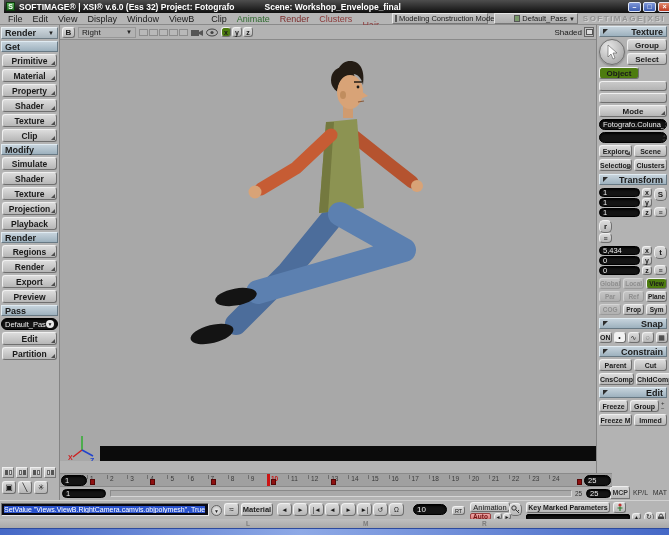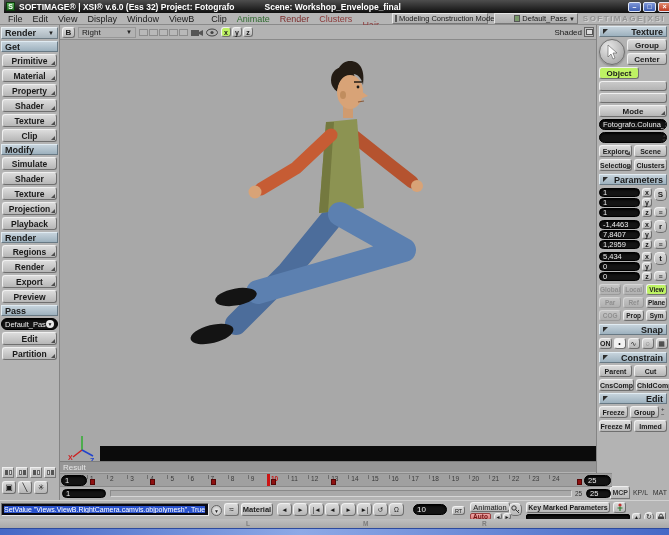--- a/index.html
+++ b/index.html
@@ -2,21 +2,21 @@
 <html><head>
 <meta charset="utf-8">
 <style>
   *{margin:0;padding:0;box-sizing:border-box;}
   html,body{width:669px;height:535px;overflow:hidden;}
   body{font-family:"Liberation Sans",sans-serif;background:#b3b3b3;position:relative;font-size:9px;color:#1a1a1a;}
 
   
   .btn{background:linear-gradient(#dcdcdc,#b6b6b6);border:1px solid;border-color:#f0f0f0 #6f6f6f #6f6f6f #f0f0f0;border-radius:3px;display:flex;align-items:center;justify-content:center;text-align:center;font-size:9px;color:#1a1a1a;position:relative;overflow:visible;}
   .btn.bold{font-weight:bold;}
-  .btn.active{background:#bef264;font-weight:bold;}
+  .btn.active{background:#4d7c0f;font-weight:bold;}
   .btn.dim{color:#8f8f8f;background:linear-gradient(#c4c4c4,#b0b0b0);border-color:#d5d5d5 #9a9a9a #9a9a9a #d5d5d5;}
   .btn.blank{background:linear-gradient(#c9c9c9,#b4b4b4);}
   .fold{position:absolute;right:1px;bottom:1px;width:0;height:0;border-style:solid;border-width:0 0 4px 4px;border-color:transparent transparent #4d4d4d transparent;}
   .pill{background:#141414;color:#ececec;border:1px solid #000;border-radius:6px;box-shadow:inset 0 1px 2px #000;display:flex;align-items:center;padding:0 3px;font-size:7.5px;white-space:nowrap;overflow:hidden;}
   .hdr{background:linear-gradient(#c6d3dc,#9db1be);border:1px solid;border-color:#e0ebf2 #687984 #687984 #e0ebf2;font-weight:bold;font-size:9px;display:flex;align-items:center;padding:0 3px;height:11px;}
   .hdr .pf{width:0;height:0;border-style:solid;border-width:5px 5px 0 0;border-color:#2c2c2c transparent transparent transparent;margin-right:auto;}
   .hdr.right{justify-content:flex-end;}
   .caret{font-size:6px;line-height:1;color:#222;}
 
   
@@ -297,37 +297,36 @@
       </g>
       <g>
         <line x1="22" y1="396" x2="22" y2="410" stroke="#2fae2f" stroke-width="1.5"></line>
         <line x1="22" y1="410" x2="13" y2="417" stroke="#cc2222" stroke-width="1.5"></line>
         <line x1="22" y1="410" x2="33" y2="416" stroke="#2244cc" stroke-width="1.5"></line>
         <text x="8" y="420" fill="#cc2222" font-size="7" font-weight="bold">X</text>
         <text x="30" y="423" fill="#2244cc" font-size="7" font-weight="bold">Z</text>
       </g>
     </svg>
   </div>
-  <div class="result">Result</div>
 </div>
 
 <div class="rpanel">
   <div class="hdr right">
       <span class="pf"></span>
       <span>Texture</span>
     </div>
   <div class="rrow">
     <div class="selcirc">
       <svg width="16" height="16">
           <path d="M4,1 L4,13 L7,10 L9,15 L11,14 L9,9 L13,9 Z" fill="#fff" stroke="#555" stroke-width="0.6"></path>
         </svg>
     </div>
     <div class="scol">
       <div class="btn sbtn">Group</div>
-      <div class="btn sbtn">Center</div>
+      <div class="btn sbtn">Select</div>
     </div>
   </div>
   <div class="rrow">
     <div class="btn sbtn active" style="width:40px;">Object</div>
   </div>
   <div class="btn blank" style="height:10px;margin:2px 0;"></div>
   <div class="btn blank" style="height:10px;margin:2px 0;"></div>
   <div class="btn sbtn" style="margin:2px 0;">
       <span>Mode</span>
       <span class="fold"></span>
@@ -346,21 +345,21 @@
   <div class="prow">
     <div class="btn rbtn">
         <span>Selection</span>
         <span class="fold"></span>
       </div>
     <div class="btn rbtn">Clusters</div>
   </div>
 
   <div class="hdr right" style="margin-top:3px;">
       <span class="pf"></span>
-      <span>Parameters</span>
+      <span>Transform</span>
     </div>
   <div style="margin-top:3px;">
       <div class="xfgrp">
         <div class="xfleft">
           <div class="xfrow">
             <div class="pill xfval">1</div>
             <div class="btn axis">x</div>
           </div>
           <div class="xfrow">
             <div class="pill xfval">1</div>
@@ -370,34 +369,20 @@
             <div class="pill xfval">1</div>
             <div class="btn axis">z</div>
           </div>
         </div>
         <div class="xfright">
           <div class="btn bold xlet">S</div>
           <div class="btn xmenu">≡</div>
         </div>
       </div>
       <div class="xfgrp">
-        <div class="xfleft">
-          <div class="xfrow">
-            <div class="pill xfval">-1,4463</div>
-            <div class="btn axis">x</div>
-          </div>
-          <div class="xfrow">
-            <div class="pill xfval">7,8407</div>
-            <div class="btn axis">y</div>
-          </div>
-          <div class="xfrow">
-            <div class="pill xfval">1,2959</div>
-            <div class="btn axis">z</div>
-          </div>
-        </div>
         <div class="xfright">
           <div class="btn bold xlet">r</div>
           <div class="btn xmenu">≡</div>
         </div>
       </div>
       <div class="xfgrp">
         <div class="xfleft">
           <div class="xfrow">
             <div class="pill xfval">5,434</div>
             <div class="btn axis">x</div>

